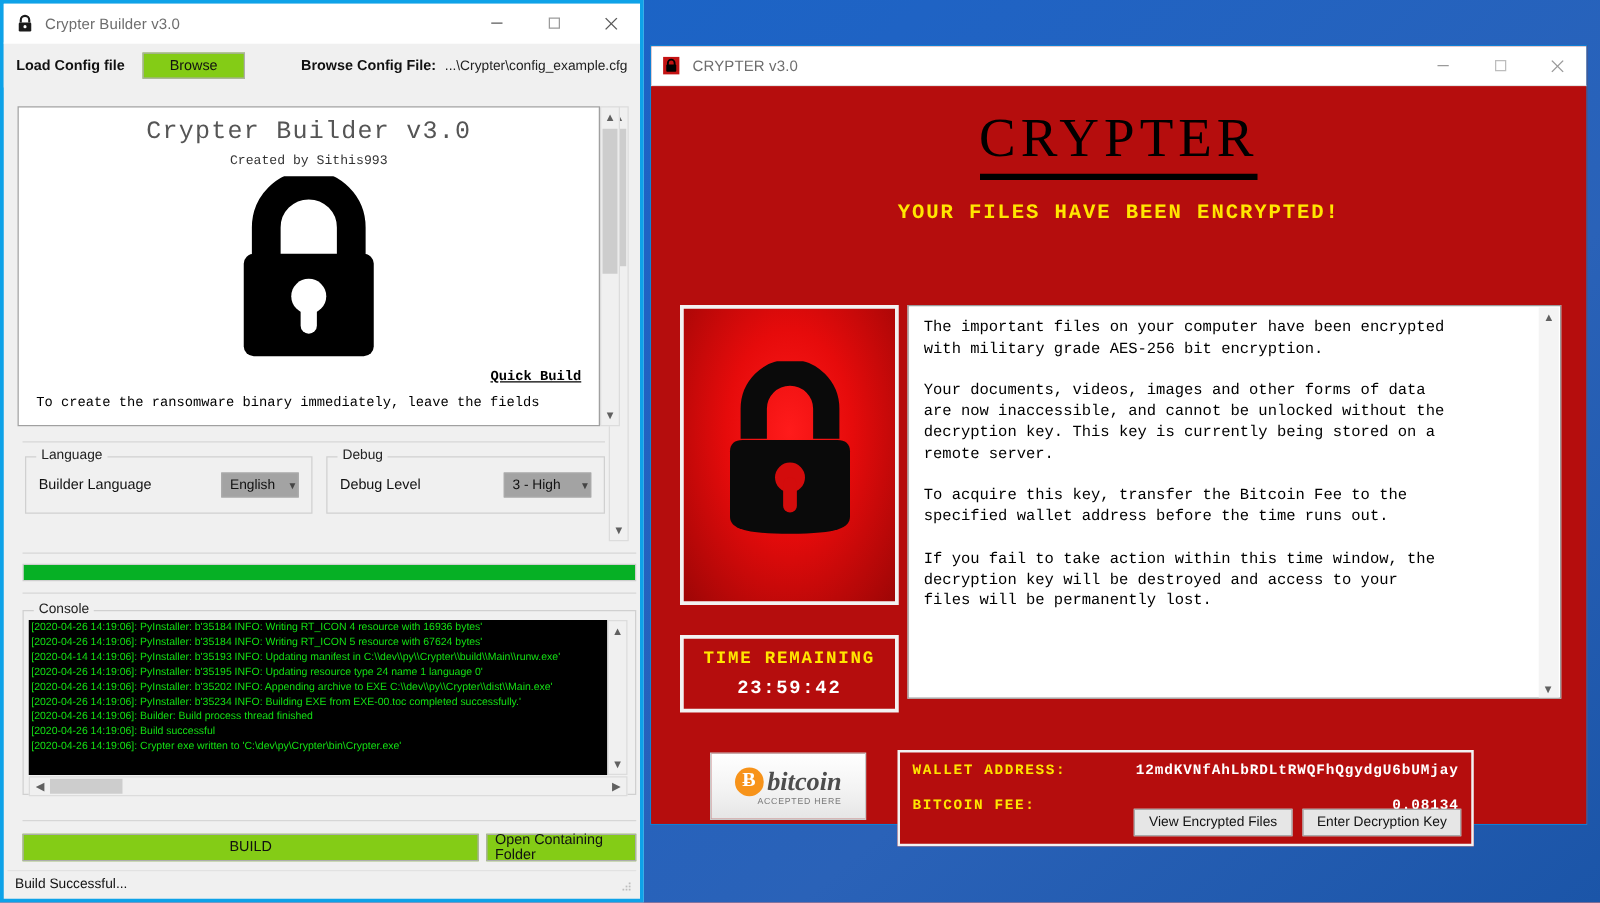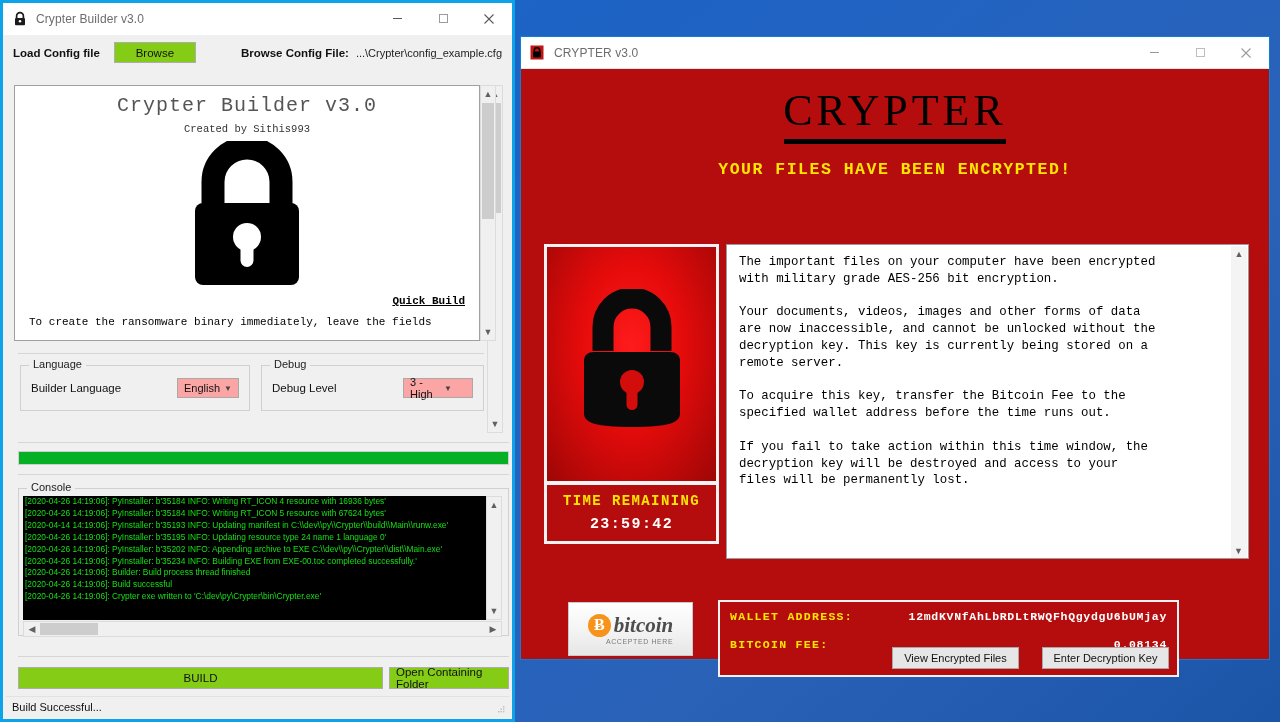--- a/index.html
+++ b/index.html
@@ -50,22 +50,22 @@
   .hsb{position:absolute;height:16px;background:#f0f0f0;border:1px solid #dcdcdc;box-sizing:border-box;display:flex;align-items:center;}
   .hsb .arrow{width:16px;text-align:center;color:#606060;font-size:9px;}
   .hsb .thumb{height:12px;background:#cdcdcd;}
 
   .divline{position:absolute;height:1px;background:#d6d6d6;}
 
   .group{position:absolute;border:1px solid #d0d0d0;box-sizing:border-box;}
   .group-legend{position:absolute;top:-8px;left:8px;background:#f0f0f0;padding:0 4px;font-size:11px;color:#222;}
   .group-row{display:flex;align-items:center;height:100%;padding:0 10px;box-sizing:border-box;}
   .group-row .t{font-size:11.5px;color:#111;}
-  .combo{margin-left:auto;background:#fca5a5;border:1px solid #a9a9a9;height:20px;
-         display:flex;align-items:center;font-size:11px;color:#111;padding:0 20px 0 6px;box-sizing:border-box;}
+  .combo{margin-left:auto;background:#a3a3a3;border:1px solid #a9a9a9;height:20px;
+         display:flex;align-items:center;font-size:11px;color:#111;padding:0 0 0 6px;box-sizing:border-box;}
   .combo .cv{flex:1 1 auto;}
   .combo .carrow{font-size:8px;color:#444;margin-left:4px;}
 
   .progress{position:absolute;background:#e6e6e6;border:1px solid #cfcfcf;box-sizing:border-box;}
   .progress .bar{height:100%;background:#06b025;}
 
   .console-group{position:absolute;border:1px solid #d0d0d0;box-sizing:border-box;}
   .console-box{position:absolute;background:#000;overflow:hidden;}
   .console-box .ln{font-family:"Liberation Sans",sans-serif;font-size:8.4px;color:#14e014;
        white-space:nowrap;line-height:11.9px;padding-left:2px;}
@@ -82,21 +82,21 @@
   .r-body{position:absolute;left:0;right:0;top:32px;bottom:0;background:#b50d0d;}
   .r-title{text-align:center;font-family:"Liberation Serif","DejaVu Serif",serif;font-weight:normal;
            font-size:44px;color:#000;letter-spacing:4px;padding-top:20px;line-height:1;}
   .r-rule{width:222px;height:5px;background:#000;margin:6px auto 0 auto;}
   .r-sub{text-align:center;font-family:"Liberation Mono","DejaVu Sans Mono",monospace;font-weight:bold;
          font-size:16.5px;color:#ffe600;letter-spacing:1.5px;margin-top:16px;}
 
   .lockframe{position:absolute;left:23px;top:175px;width:175px;height:240px;
              background:radial-gradient(ellipse at 50% 42%, #ff1b1b 0%, #e60b0b 42%, #9d0606 100%);
              border:3px solid #f2f2f2;box-sizing:border-box;display:flex;align-items:center;justify-content:center;}
-  .timerbox{position:absolute;left:23px;top:413px;width:175px;height:62px;background:#b50d0d;
+  .timerbox{position:absolute;left:23px;top:439px;width:175px;height:62px;background:#b50d0d;
             border:3px solid #f2f2f2;box-sizing:border-box;text-align:center;}
   .timer-lbl{font-family:"Liberation Mono","DejaVu Sans Mono",monospace;font-weight:bold;font-size:14px;
              color:#ffe600;letter-spacing:1.4px;margin-top:8px;}
   .timer-val{font-family:"Liberation Mono","DejaVu Sans Mono",monospace;font-weight:bold;font-size:15px;
              color:#ffffff;letter-spacing:1.4px;margin-top:7px;}
 
   .notebox{position:absolute;left:205px;top:175px;width:523px;height:315px;background:#fff;
            border:1px solid #9a9a9a;box-sizing:border-box;overflow:hidden;}
   .note-text{padding:9px 12px;font-family:"Liberation Mono","DejaVu Sans Mono",monospace;
              font-size:12.4px;line-height:16.8px;color:#000;white-space:pre-wrap;}
@@ -112,21 +112,21 @@
   .btc-sub{font-family:"Liberation Sans",sans-serif;font-size:7px;color:#7a7a7a;letter-spacing:.6px;
            text-align:right;margin-top:1px;}
 
   .paybox{position:absolute;left:197px;top:531px;width:461px;height:77px;background:#b50d0d;
           border:2px solid #f2f2f2;box-sizing:border-box;}
   .pay-row{position:relative;height:22px;}
   .pay-lbl{position:absolute;left:10px;font-family:"Liberation Mono","DejaVu Sans Mono",monospace;
            font-weight:bold;font-size:11.5px;color:#ffe600;letter-spacing:1.3px;}
   .pay-val{position:absolute;right:10px;font-family:"Liberation Mono","DejaVu Sans Mono",monospace;
            font-weight:bold;font-size:11.5px;color:#ffffff;letter-spacing:.7px;}
-  .pay-btns{position:absolute;right:8px;bottom:6px;display:flex;gap:23px;margin-left:35px;}
+  .pay-btns{position:absolute;right:8px;bottom:6px;display:flex;gap:8px;margin-left:35px;}
   .pay-btn{width:127px;height:22px;background:#e6e6e6;border:1px solid #a8a8a8;font-size:11px;color:#111;
            display:flex;align-items:center;justify-content:center;box-sizing:border-box;}
 </style>
 </head>
 <body>
 
 <div class="win" id="builder">
 
   <div class="titlebar">
     <span class="tb-icon">

